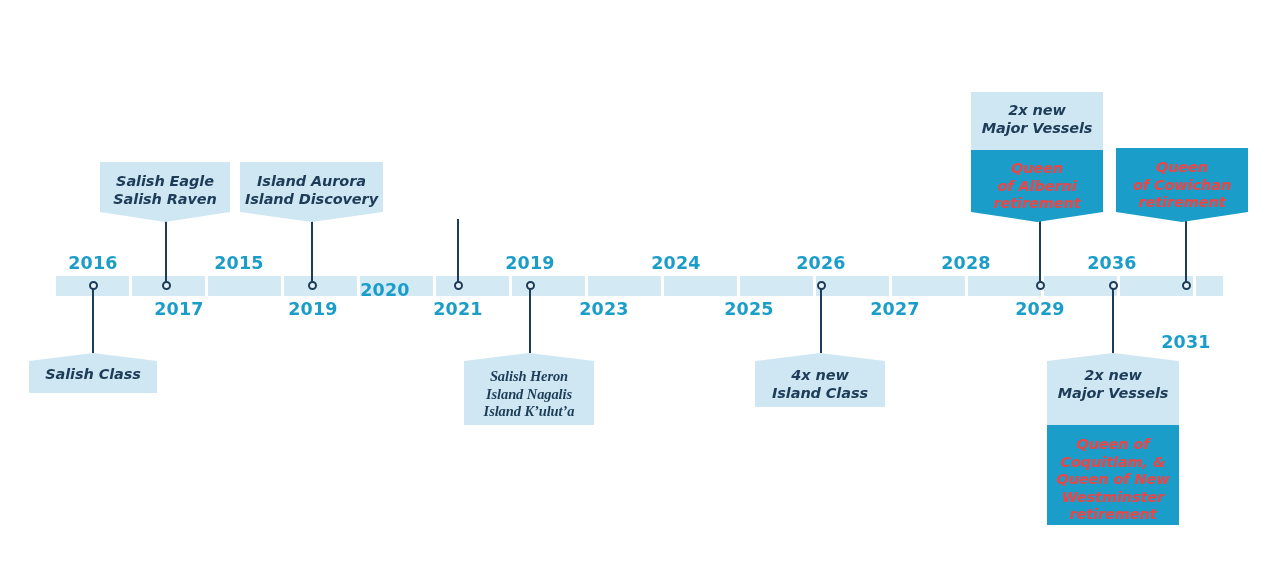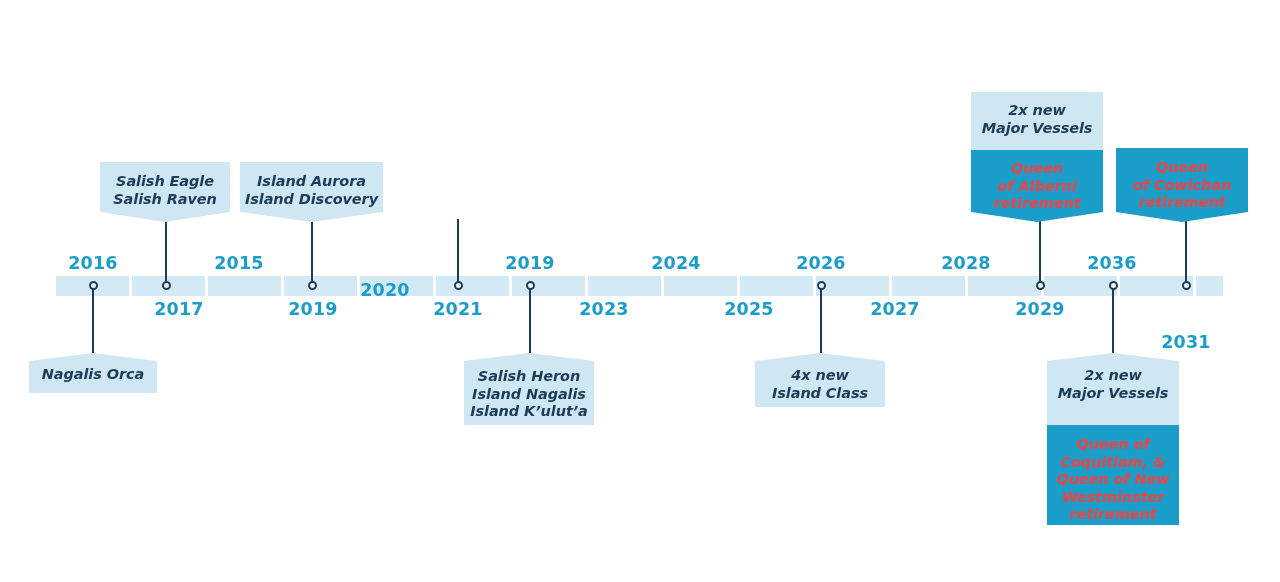--- a/index.html
+++ b/index.html
@@ -187,28 +187,28 @@
     </svg>
     <div class="txt light" style="top:13px;">Queen
 of Cowichan
 retirement</div>
   </div>
 
   <div class="box" style="left:29px; top:353px; width:128px; height:40px;">
     <svg class="shape" viewBox="0 0 128 40" preserveAspectRatio="none">
       <path d="M64,0 L128,8 L128,40 L0,40 L0,8 Z" fill="#cfe7f2"></path>
     </svg>
-    <div class="txt" style="top:13px;">Nagalis Orca</div>
+    <div class="txt" style="top:13px;">Salish Class</div>
   </div>
 
   <div class="box" style="left:464px; top:353px; width:130px; height:72px;">
     <svg class="shape" viewBox="0 0 130 72" preserveAspectRatio="none">
       <path d="M65,0 L130,8 L130,72 L0,72 L0,8 Z" fill="#cfe7f2"></path>
     </svg>
-    <div class="txt" style="top:15px;">Salish Heron
+    <div class="txt" style="top:15px;font-family:Liberation Serif, serif;">Salish Heron
 Island Nagalis
 Island K’ulut’a</div>
   </div>
 
   <div class="box" style="left:755px; top:353px; width:130px; height:54px;">
     <svg class="shape" viewBox="0 0 130 54" preserveAspectRatio="none">
       <path d="M65,0 L130,8 L130,54 L0,54 L0,8 Z" fill="#cfe7f2"></path>
     </svg>
     <div class="txt" style="top:14px;">4x new
 Island Class</div>

